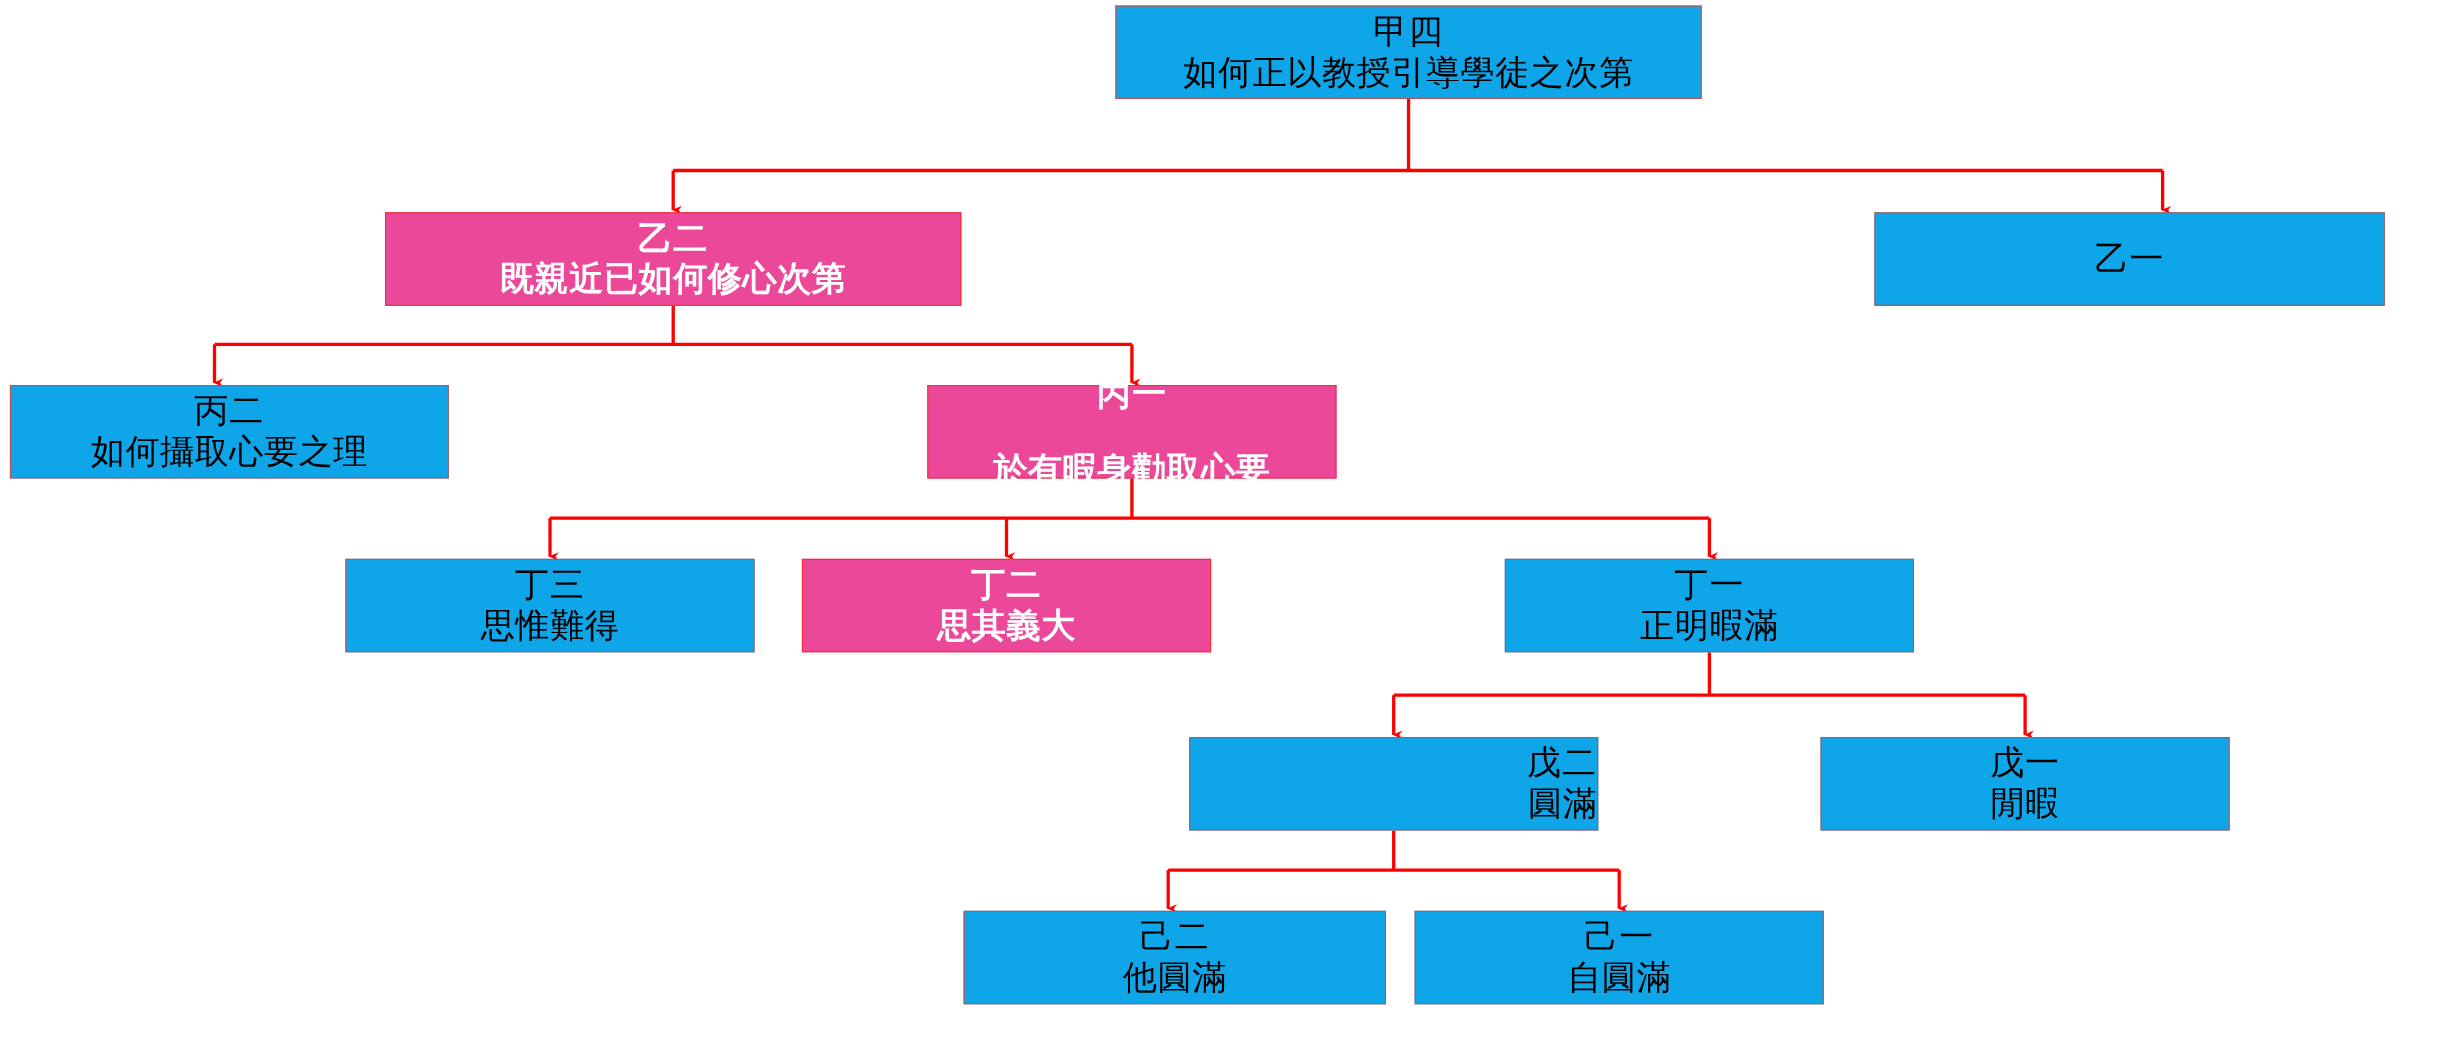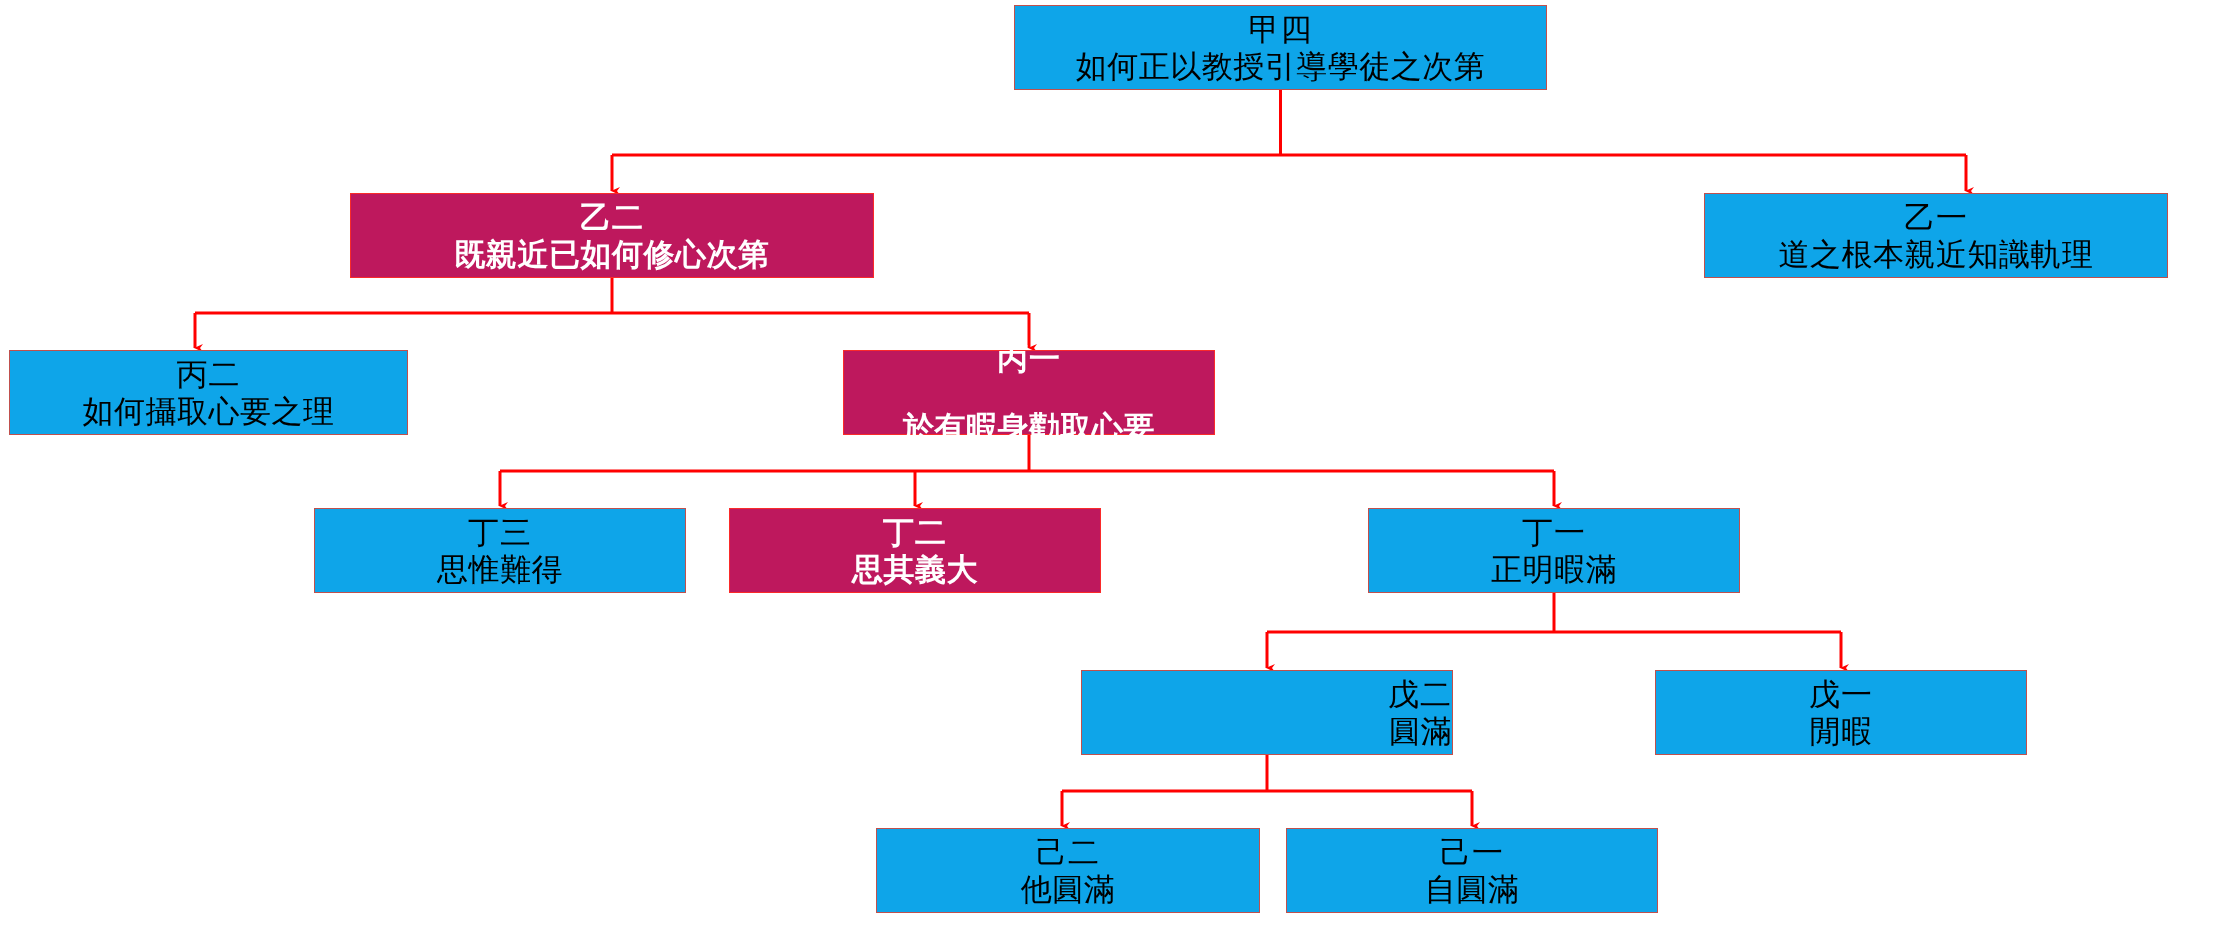--- a/index.html
+++ b/index.html
@@ -37,21 +37,21 @@
     text-align: center;
     white-space: nowrap;
   }
   .node.normal {
     background: #0ea5e9;
     border: 1px solid #c0504d;
     color: #000000;
     font-weight: 400;
   }
   .node.highlight {
-    background: #be185d;
+    background: #ec4899;
     border: 1px solid #fa2a2a;
     color: #ffffff;
     font-weight: 700;
   }
   .node-code {
     display: block;
     font-size: 31px;
     letter-spacing: 1px;
   }
   .node-title {
@@ -100,21 +100,20 @@
       <div class="node normal" style="left: 1014px; top: 5px; width: 533px; height: 85px;">
         <span class="node-code">甲四</span>
         <span class="node-title">如何正以教授引導學徒之次第</span>
       </div>
       <div class="node highlight" style="left: 350px; top: 193px; width: 524px; height: 85px;">
         <span class="node-code">乙二</span>
         <span class="node-title">既親近已如何修心次第</span>
       </div>
       <div class="node normal" style="left: 1704px; top: 193px; width: 464px; height: 85px;">
         <span class="node-code">乙一</span>
-        <span class="node-title">道之根本親近知識軌理</span>
       </div>
       <div class="node normal" style="left: 9px; top: 350px; width: 399px; height: 85px;">
         <span class="node-code">丙二</span>
         <span class="node-title">如何攝取心要之理</span>
       </div>
       <div class="node highlight" style="left: 843px; top: 350px; width: 372px; height: 85px; gap: 32px;">
         <span class="node-code">丙一</span>
         <span class="node-title">於有暇身勸取心要</span>
       </div>
       <div class="node normal" style="left: 314px; top: 508px; width: 372px; height: 85px;">

